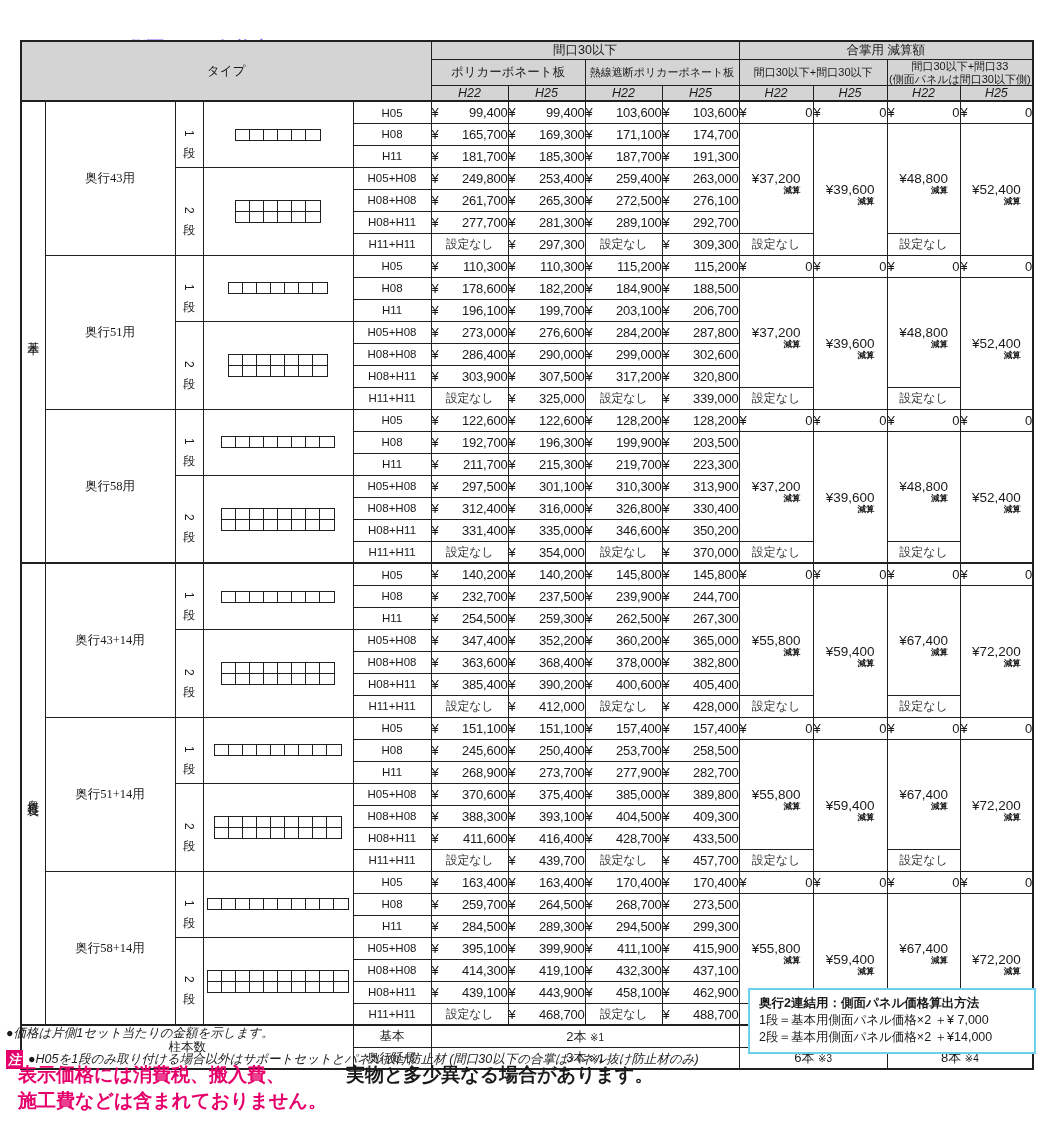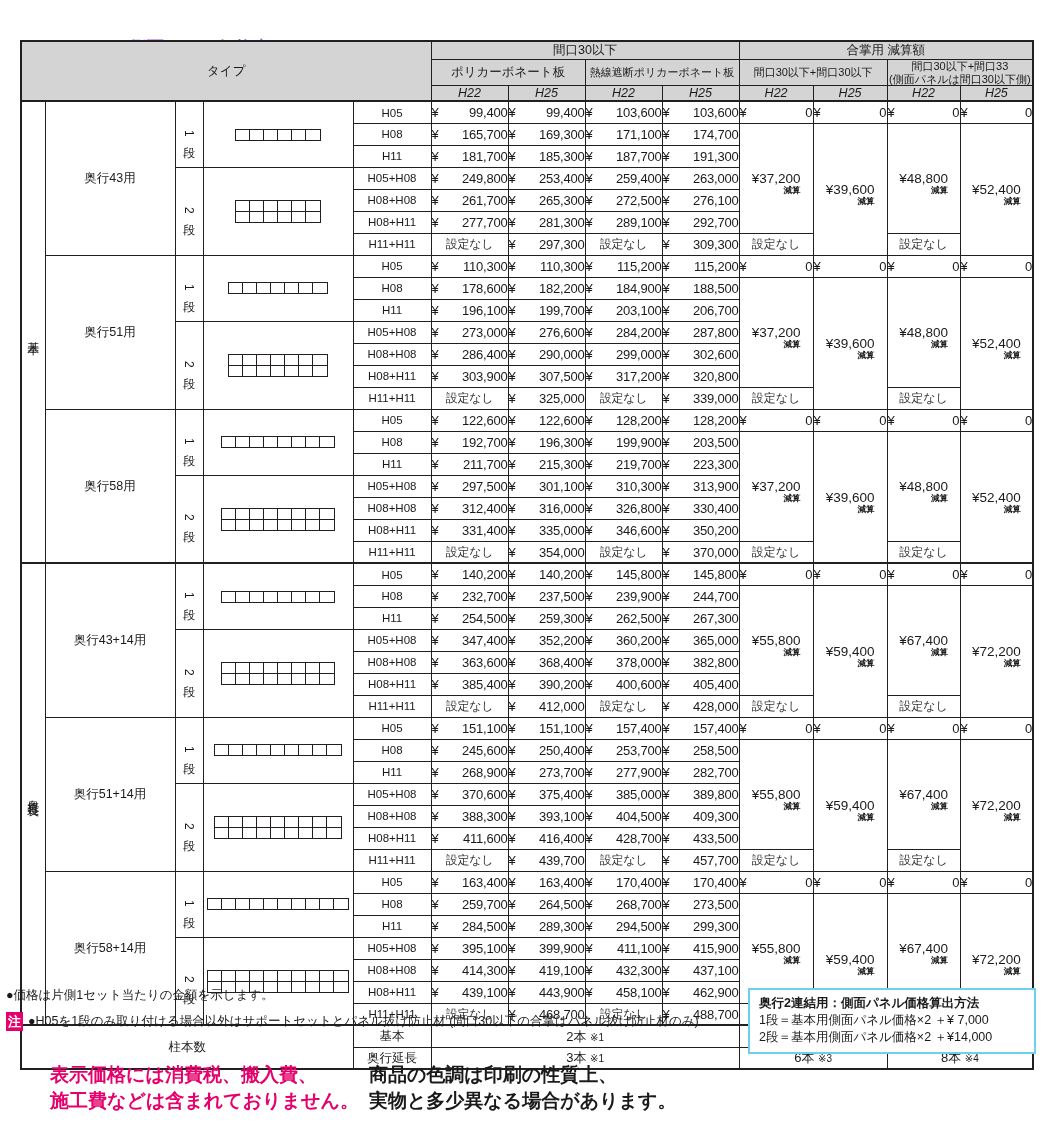--- a/index.html
+++ b/index.html
@@ -72,21 +72,21 @@
   .vlabel {
     width: 24px;
   }
   .vlabel span {
     writing-mode: vertical-rl;
     display: inline-block;
     font-size: 12px;
     letter-spacing: 2px;
     line-height: 1;
   }
-  .typename { font-size: 12.5px; }
+  .typename { font-size: 12.5px; font-family: Liberation Serif, serif; }
   .dan {
     width: 28px;
   }
   .dan span {
     writing-mode: vertical-rl;
     display: inline-block;
     font-size: 12px;
     letter-spacing: 1px;
     line-height: 1.05;
   }
@@ -148,25 +148,26 @@
   .panel .cell:last-child { border-right: 0; }
 
   
   .pillar-label { font-size: 12.5px; }
   .pillar-val { font-size: 13px; font-weight: bold; }
   .pillar-val .mark { font-size: 10px; font-weight: normal; }
 
   
   .notes {
     position: absolute;
-    left: 6px; top: 986px;
+    left: 6px; top: 1024px;
     font-size: 12.5px;
     line-height: 1.45;
     color: #1a1a1a;
     width: 730px;
+    font-style: italic;
   }
   .note-line { white-space: nowrap; }
   .note-block {
     display: flex;
     margin-top: 8px;
   }
   .note-tag {
     background: #e6006b;
     color: #ffffff;
     font-weight: bold;
@@ -193,22 +194,21 @@
     background: #ffffff;
   }
   .infobox .ititle { font-size: 12.5px; font-weight: bold; line-height: 1.35; }
   .infobox .iline { font-size: 12.5px; line-height: 1.35; white-space: nowrap; }
 
   
   .bottom {
     position: absolute;
     left: 18px; top: 1062px;
     display: flex;
-    gap: 10px;
-    margin-left: 32px;
+    gap: 19px;
   }
   .bottom .magenta {
     color: #e6006b;
     font-size: 19px;
     font-weight: bold;
     line-height: 1.35;
     letter-spacing: 0px;
   }
   .bottom .black {
     color: #1a1a1a;
@@ -1463,16 +1463,15 @@
   <div class="iline">1段＝基本用側面パネル価格×2 ＋¥  7,000</div>
   <div class="iline">2段＝基本用側面パネル価格×2 ＋¥14,000</div>
 </div>
 
 <div class="bottom">
   <div class="magenta">
     <div>表示価格には消費税、搬入費、</div>
     <div>施工費などは含まれておりません。</div>
   </div>
   <div class="black">
-    <div>商品の色調は印刷の性質上、</div>
     <div>実物と多少異なる場合があります。</div>
   </div>
 </div>
 
 </body></html>

